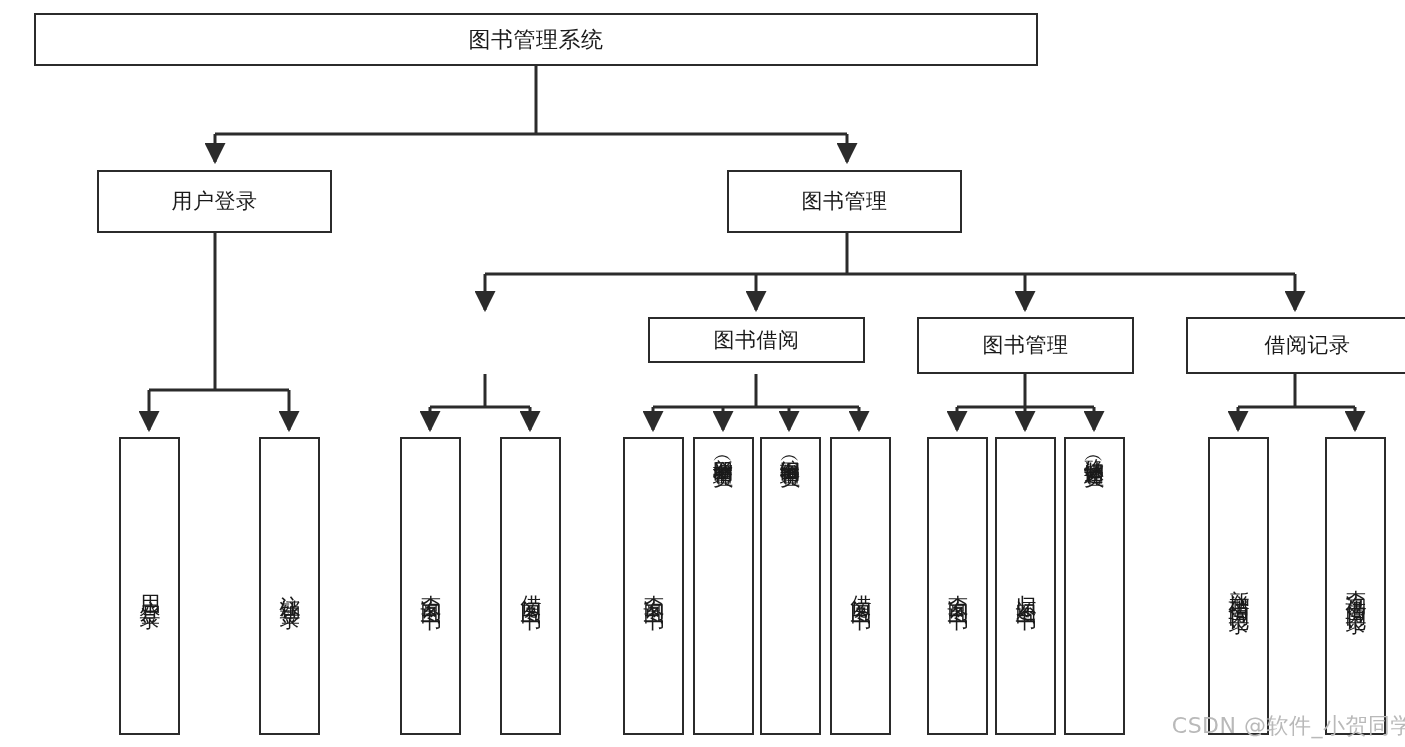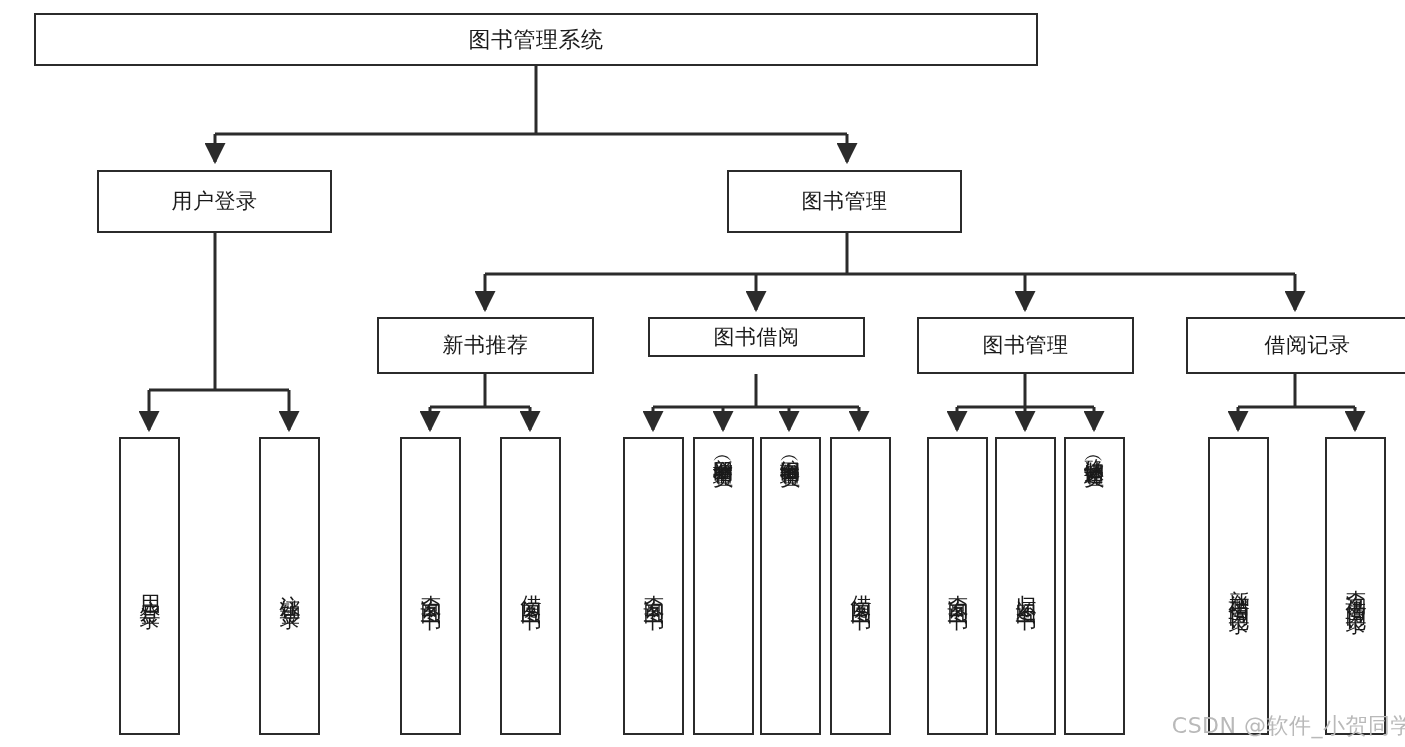--- a/index.html
+++ b/index.html
@@ -116,24 +116,21 @@
     <span class="lbl">图书管理系统</span>
   </div>
 
   <div class="node h" style="left:81px;top:170px;width:235px;height:63px;">
     <span class="lbl">用户登录</span>
   </div>
   <div class="node h" style="left:711px;top:170px;width:235px;height:63px;">
     <span class="lbl">图书管理</span>
   </div>
 
-  <div class="node h" style="left:361px;top:317px;width:217px;height:57px;">
-    <span class="lbl">新书推荐</span>
-  </div>
-  <div class="node h" style="left:632px;top:317px;width:217px;height:40px;">
+  <div class="node h" style="left:632px;top:317px;width:217px;height:46px;">
     <span class="lbl">图书借阅</span>
   </div>
   <div class="node h" style="left:901px;top:317px;width:217px;height:57px;">
     <span class="lbl">图书管理</span>
   </div>
   <div class="node h" style="left:1170px;top:317px;width:243px;height:57px;">
     <span class="lbl">借阅记录</span>
   </div>
 
   <div class="node v mid" style="left:103px;top:437px;width:61px;height:298px;">

